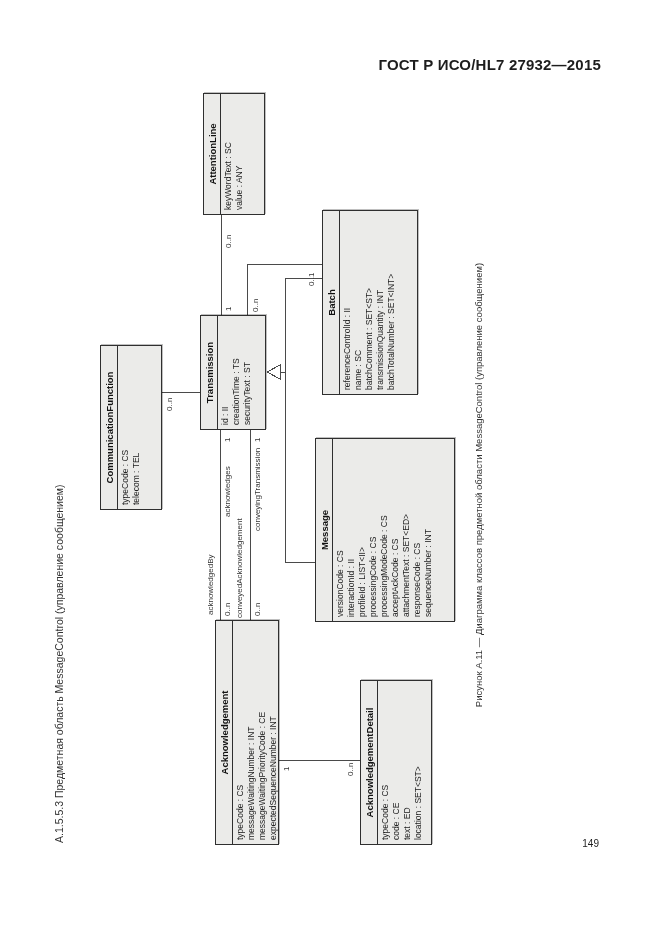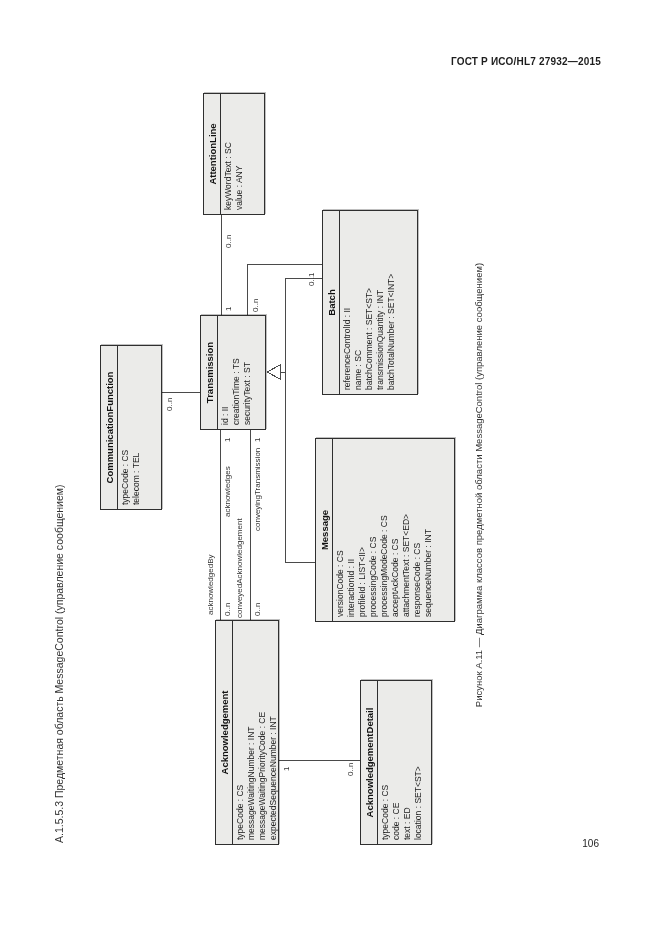--- a/index.html
+++ b/index.html
@@ -3,21 +3,21 @@
 <meta charset="utf-8">
 <style>
   html,body{margin:0;padding:0;}
   body{
     width:661px;height:935px;position:relative;overflow:hidden;
     background:#ffffff;color:#1d1d1d;
     font-family:"Liberation Sans", sans-serif;
   }
   .doc-header{
     position:absolute;top:56px;right:60px;
-    font-size:10px;font-weight:bold;letter-spacing:.2px;color:#1d1d1d;
+    font-size:15px;font-weight:bold;letter-spacing:.2px;color:#1d1d1d;
   }
   .page-number{
     position:absolute;top:838px;right:62px;font-size:10px;color:#1d1d1d;
   }
   
   .stage{
     position:absolute;left:45px;top:915px;width:860px;height:470px;
     transform-origin:0 0;transform:rotate(-90deg);
   }
   .section-heading{
@@ -41,21 +41,21 @@
   .uml-attrs{padding:2px 4px;}
   .uml-attr{font-size:8.5px;line-height:11px;color:#222;white-space:nowrap;}
   .lbl{
     position:absolute;z-index:3;font-size:8px;color:#333;white-space:nowrap;line-height:9px;
   }
 </style>
 </head>
 <body>
 
 <div class="doc-header">ГОСТ Р ИСО/HL7 27932—2015</div>
-<div class="page-number">106</div>
+<div class="page-number">149</div>
 
 <div class="stage">
 
   <div class="section-heading">А.1.5.5.3 Предметная область MessageControl (управление сообщением)</div>
 
   <svg class="connectors" width="860" height="470" viewBox="0 0 860 470" stroke="#4a4a4a" stroke-width="1" fill="none" shape-rendering="crispEdges">
 
     <line x1="523" y1="117" x2="523" y2="155"></line>
 
     <line x1="600" y1="176" x2="700" y2="176"></line>

